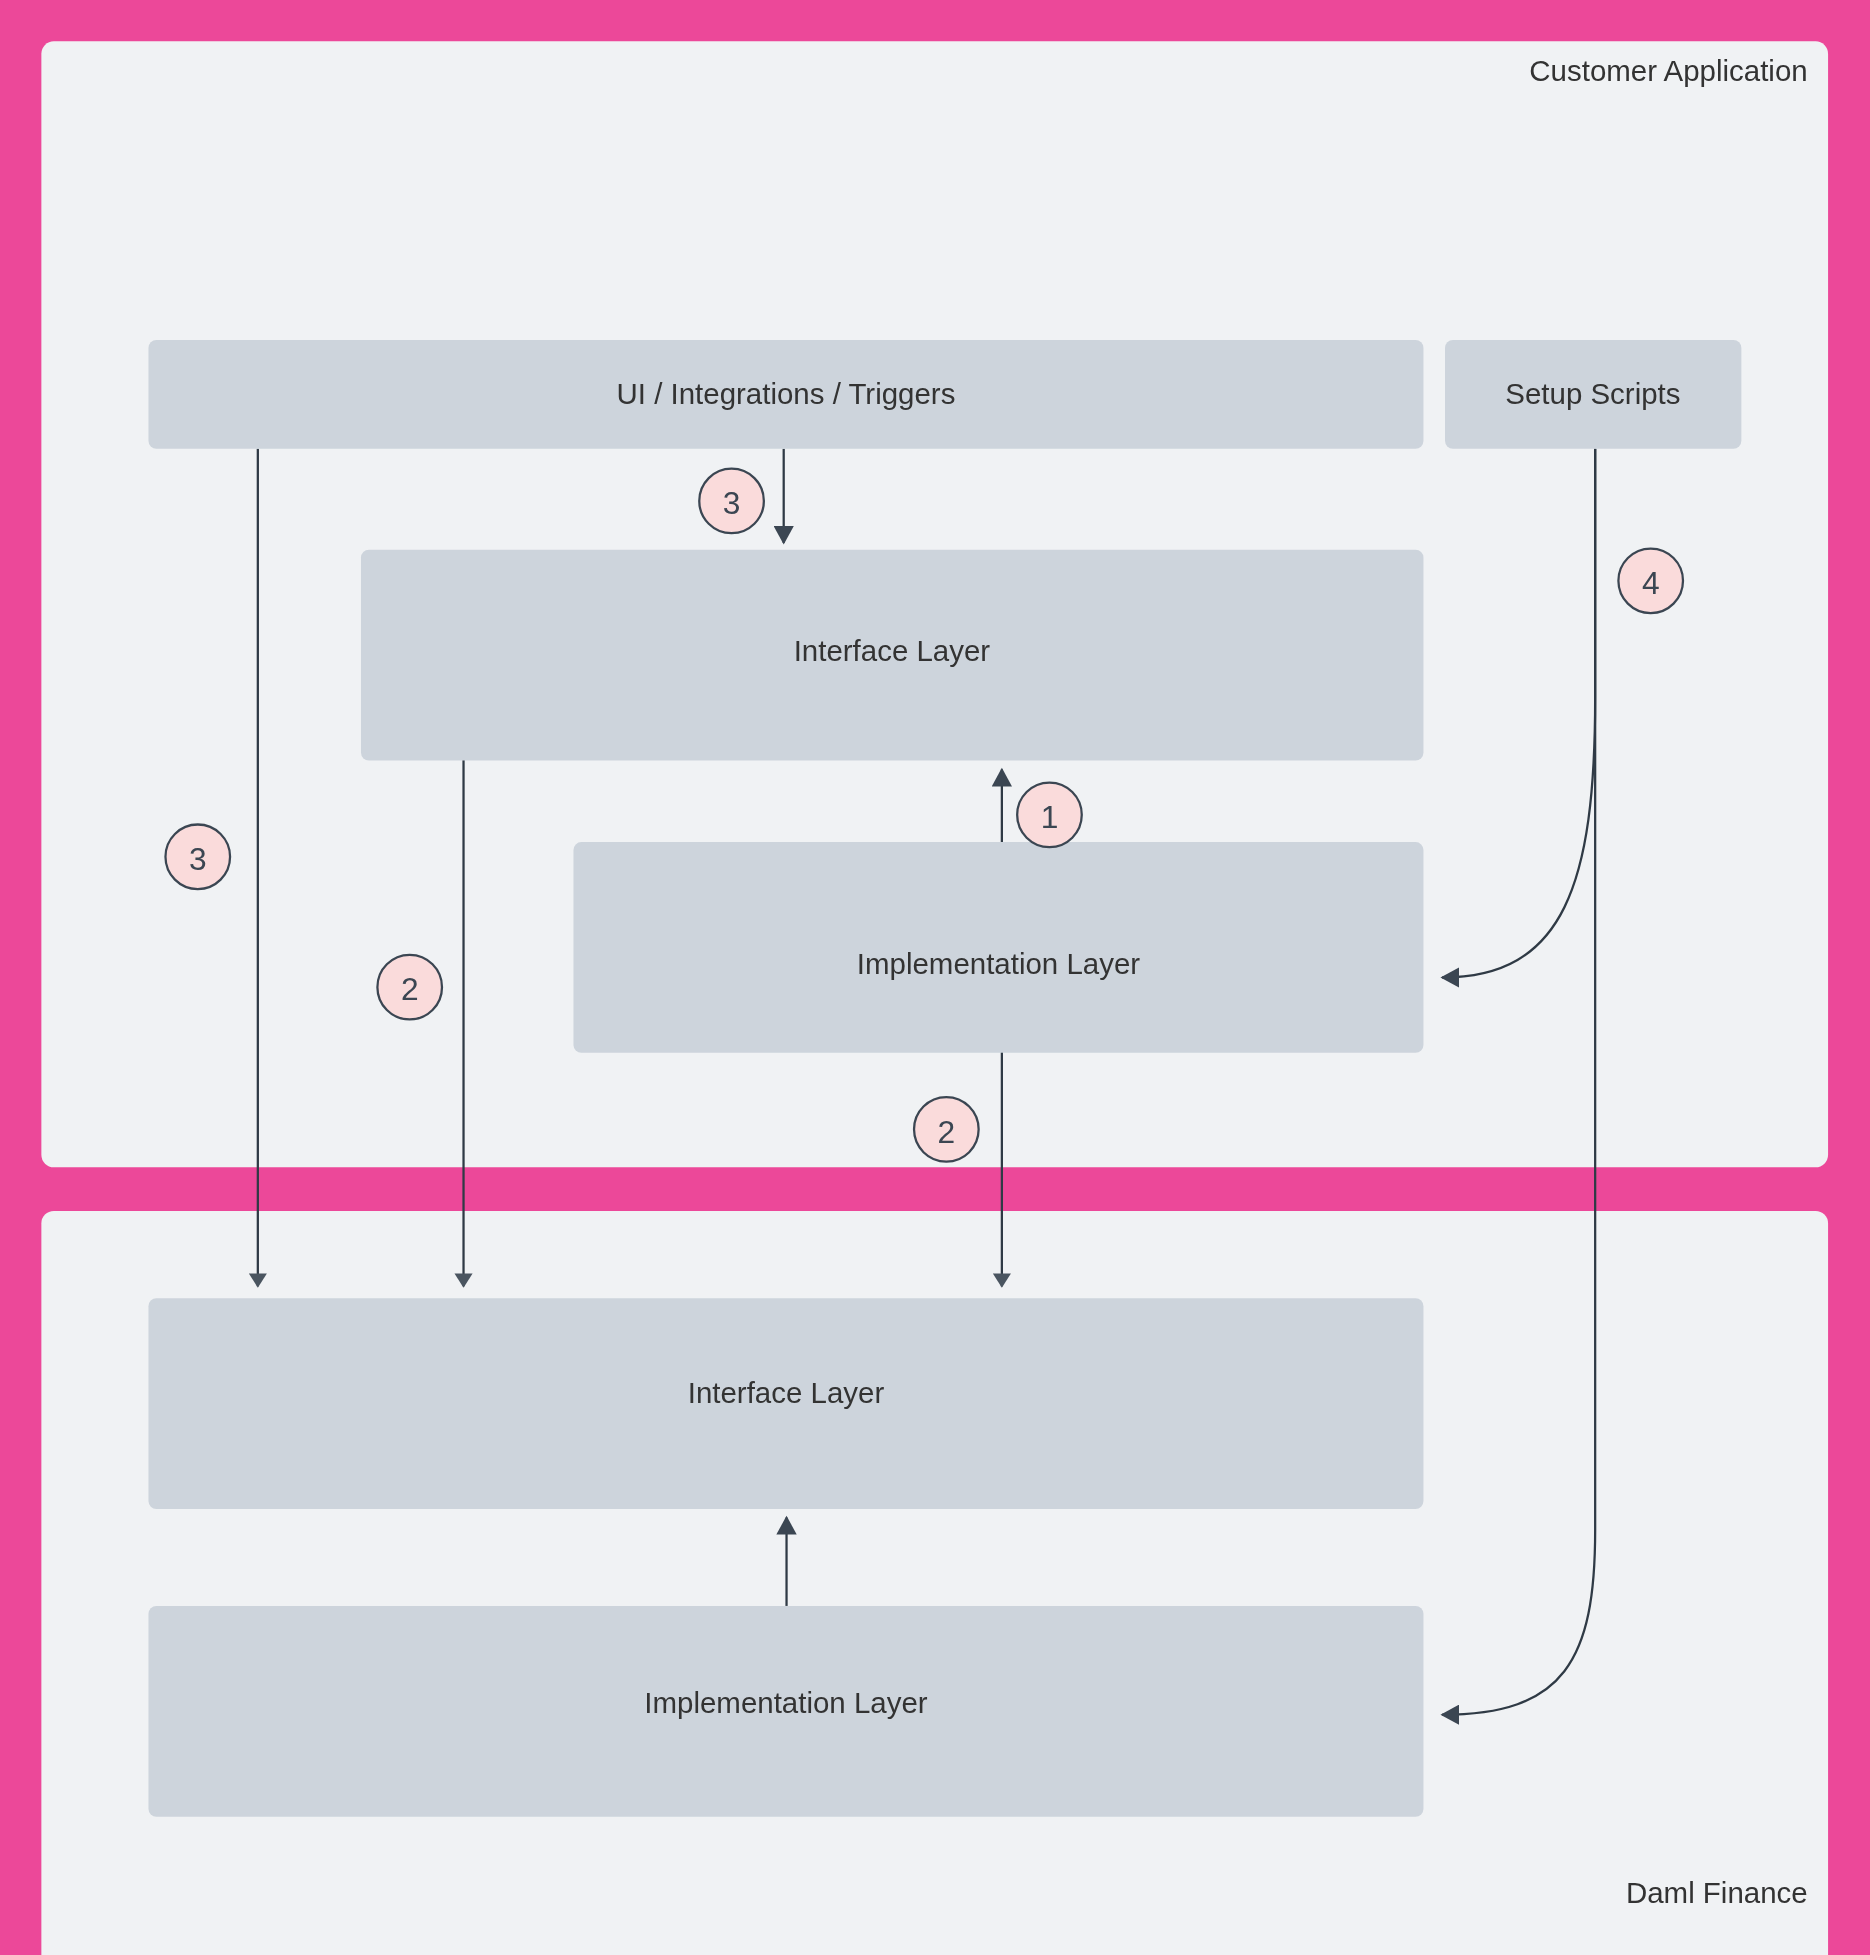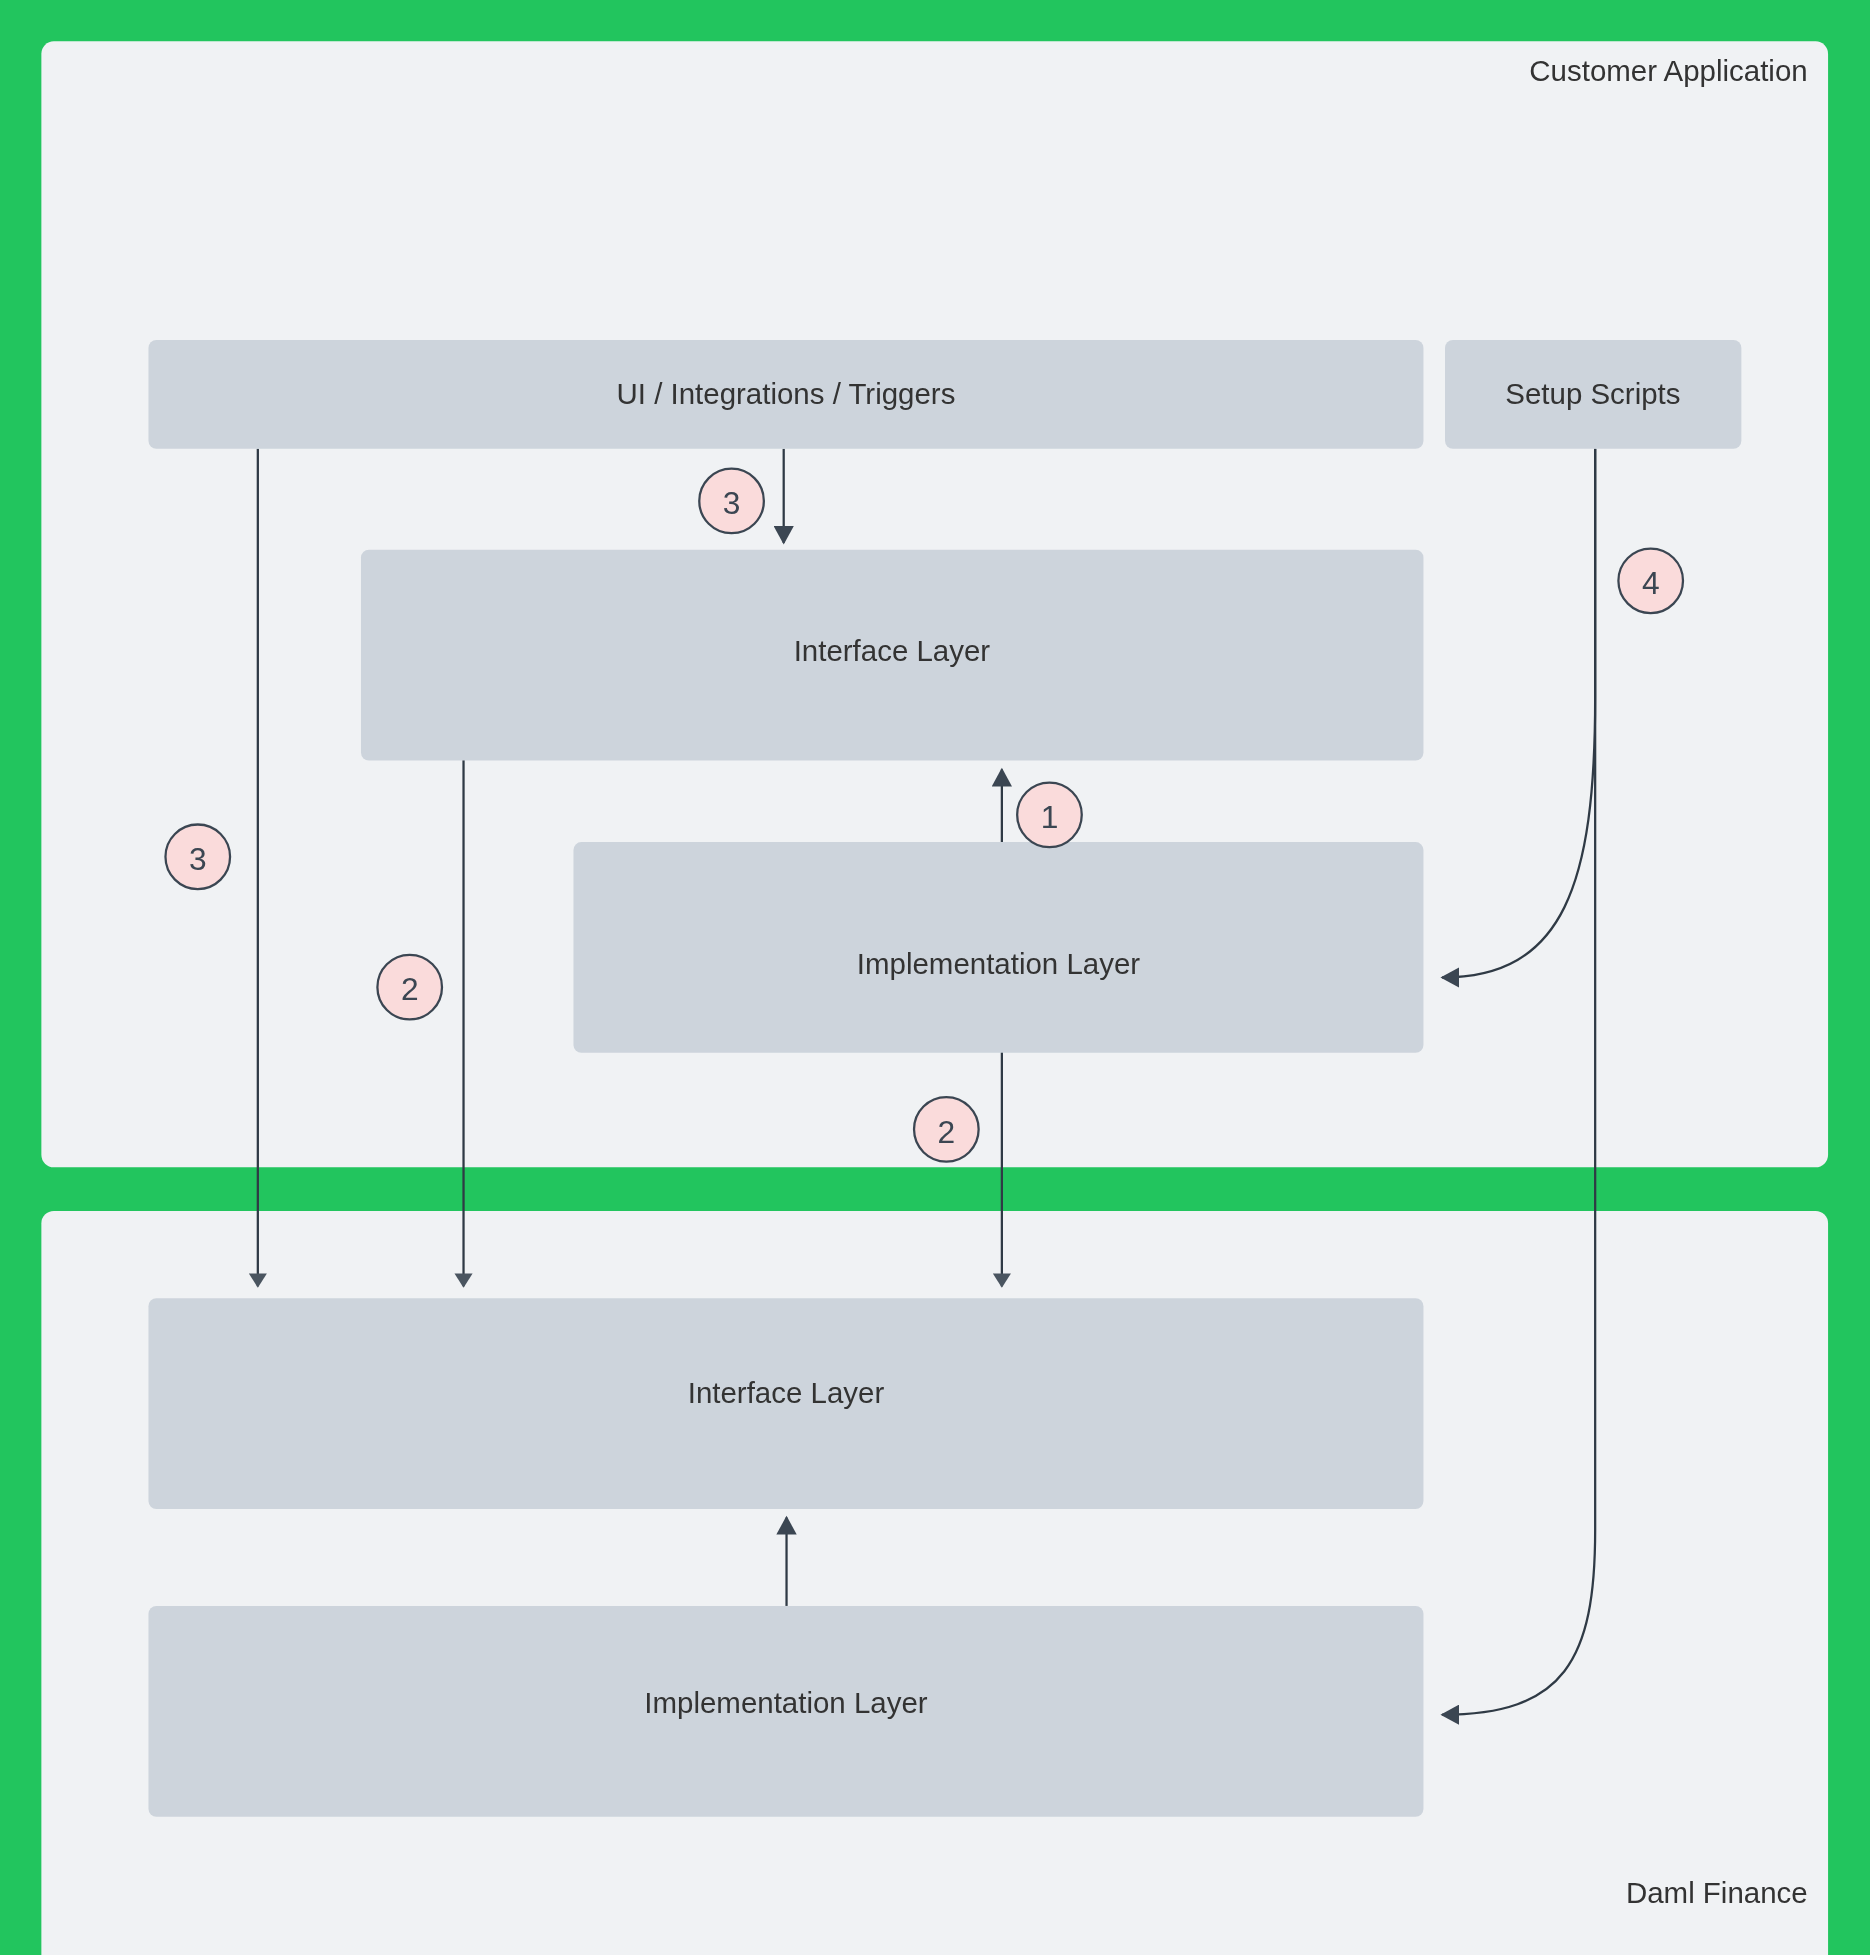--- a/index.html
+++ b/index.html
@@ -4,21 +4,21 @@
 <style>
   html, body {
     margin: 0;
     padding: 0;
     background: #000000;
   }
   #canvas {
     position: relative;
     width: 1870px;
     height: 1955px;
-    background: #22c55e;
+    background: #ec4899;
     font-family: "Liberation Sans", sans-serif;
     overflow: hidden;
   }
   #diagram-svg {
     position: absolute;
     top: 0;
     left: 0;
     width: 1870px;
     height: 1955px;
   }

